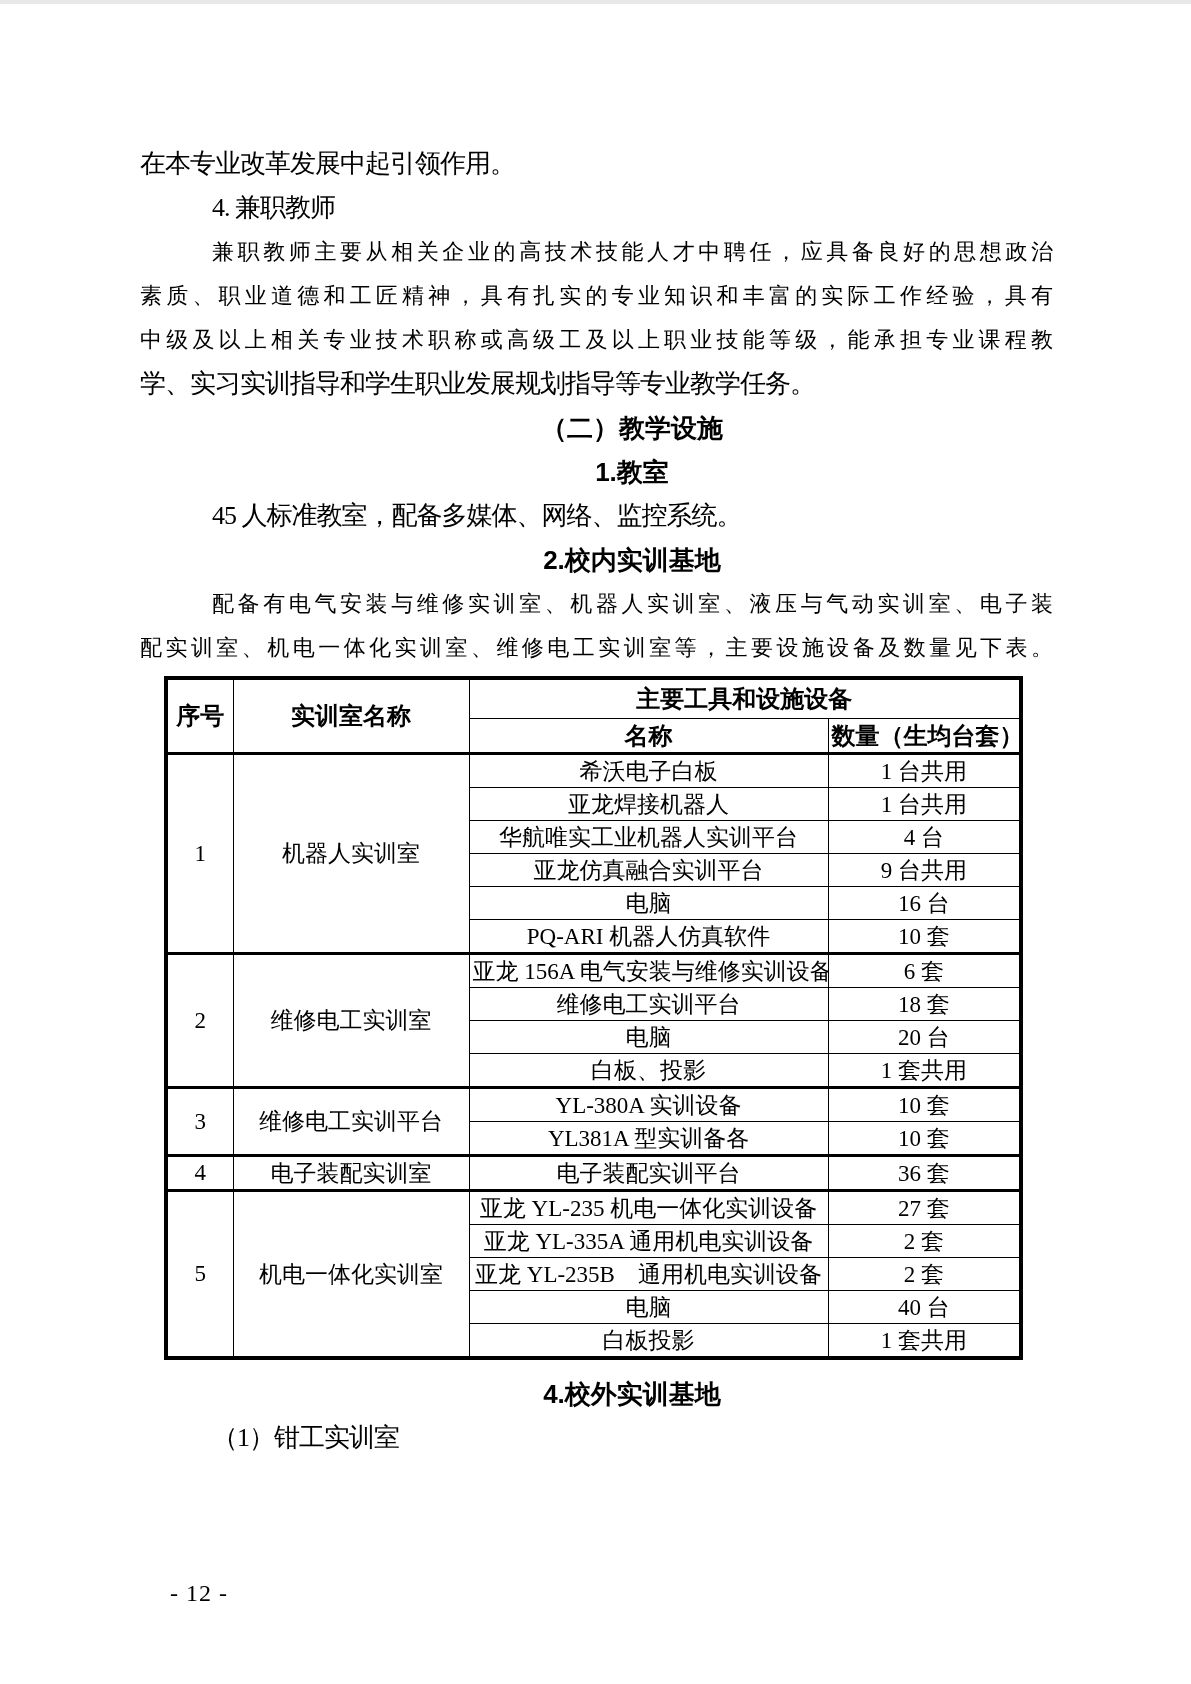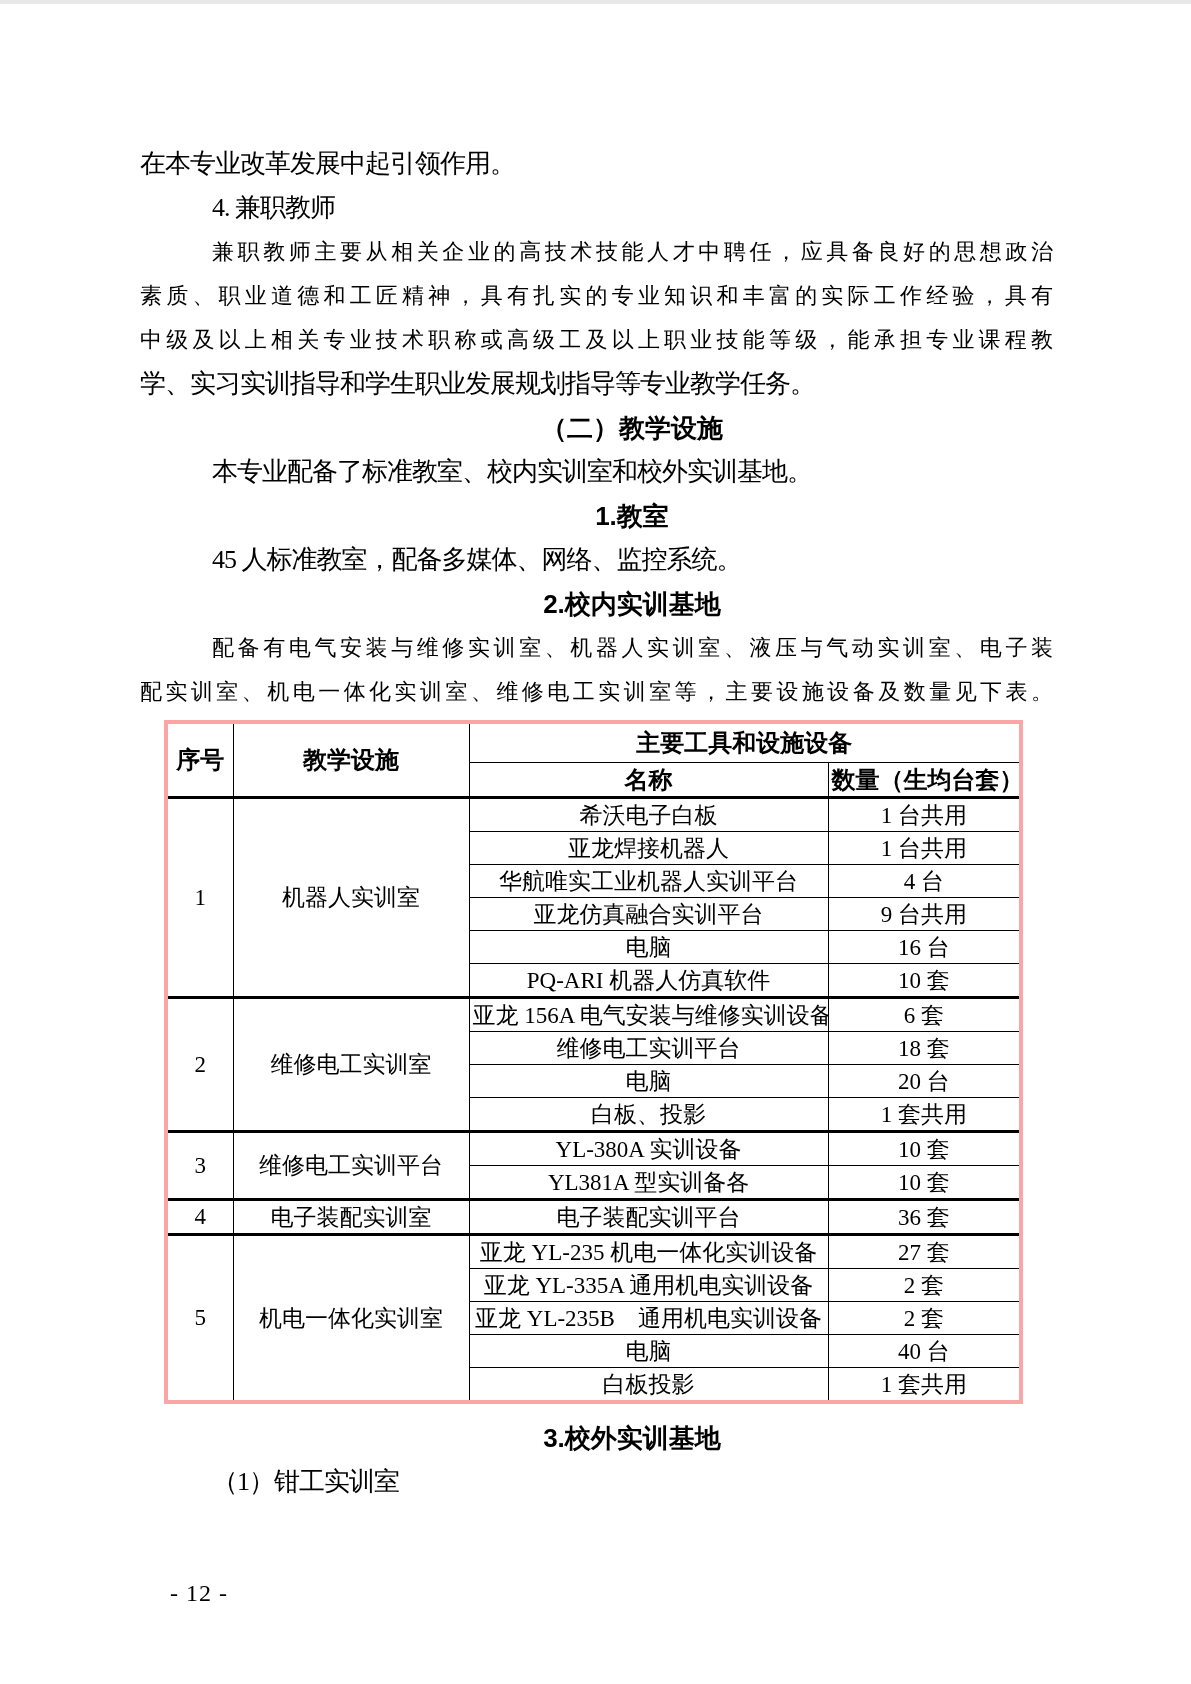--- a/index.html
+++ b/index.html
@@ -19,21 +19,21 @@
   .stretch{text-align:justify; text-align-last:justify; white-space:normal;}
   .h{
     font-weight:bold;
     font-family:"Liberation Sans","DejaVu Sans",sans-serif;
     letter-spacing:0;
     text-align:center;
   }
   table.equip{
     border-collapse:collapse; table-layout:fixed;
     width:855px; margin:6px 0 0 24px;
-    border:4px solid #fca5a5;
+    border:4px solid #000000;
     font-size:23px; letter-spacing:0;
   }
   table.equip col.c1{width:67px;}
   table.equip col.c2{width:236px;}
   table.equip col.c3{width:359px;}
   table.equip col.c4{width:193px;}
   table.equip th, table.equip td{
     border:1px solid #000; padding:0 3px; text-align:center;
     vertical-align:middle; overflow:hidden; white-space:nowrap;
     font-weight:normal; height:32px;
@@ -63,42 +63,41 @@
 
     <p class="line indent">4. 兼职教师</p>
 
     <p class="wrapline indent stretch">兼职教师主要从相关企业的高技术技能人才中聘任，应具备良好的思想政治</p>
     <p class="wrapline stretch">素质、职业道德和工匠精神，具有扎实的专业知识和丰富的实际工作经验，具有</p>
     <p class="wrapline stretch">中级及以上相关专业技术职称或高级工及以上职业技能等级，能承担专业课程教</p>
     <p class="line">学、实习实训指导和学生职业发展规划指导等专业教学任务。</p>
 
     <p class="line indent h">（二）教学设施</p>
 
-    <p class="line indent">本专业配备了标准教室、校内实训室和校外实训基地。</p>
 
     <p class="line indent h">1.教室</p>
 
     <p class="line indent">45 人标准教室，配备多媒体、网络、监控系统。</p>
 
     <p class="line indent h">2.校内实训基地</p>
 
     <p class="wrapline indent stretch">配备有电气安装与维修实训室、机器人实训室、液压与气动实训室、电子装</p>
     <p class="wrapline stretch">配实训室、机电一体化实训室、维修电工实训室等，主要设施设备及数量见下表。</p>
 
     <table class="equip">
       <colgroup>
           <col class="c1">
           <col class="c2">
           <col class="c3">
           <col class="c4">
         </colgroup>
       <thead>
         <tr class="hrow1">
           <th rowspan="2" class="hsep">序号</th>
-          <th rowspan="2" class="hsep">教学设施</th>
+          <th rowspan="2" class="hsep">实训室名称</th>
           <th colspan="2">主要工具和设施设备</th>
         </tr>
         <tr class="hrow2">
           <th class="hsep">名称</th>
           <th class="hsep">数量（生均台套）</th>
         </tr>
       </thead>
       <tbody>
 
         <tr class="gstart">
@@ -183,20 +182,20 @@
           <td>电脑</td>
           <td>40 台</td>
         </tr>
         <tr>
           <td>白板投影</td>
           <td>1 套共用</td>
         </tr>
       </tbody>
     </table>
 
-    <p class="line indent h after-table">3.校外实训基地</p>
+    <p class="line indent h after-table">4.校外实训基地</p>
 
     <p class="line indent">（1）钳工实训室</p>
 
   </div>
 
   <div class="pagenum">- 12 -</div>
 </div>
 
 </body></html>

